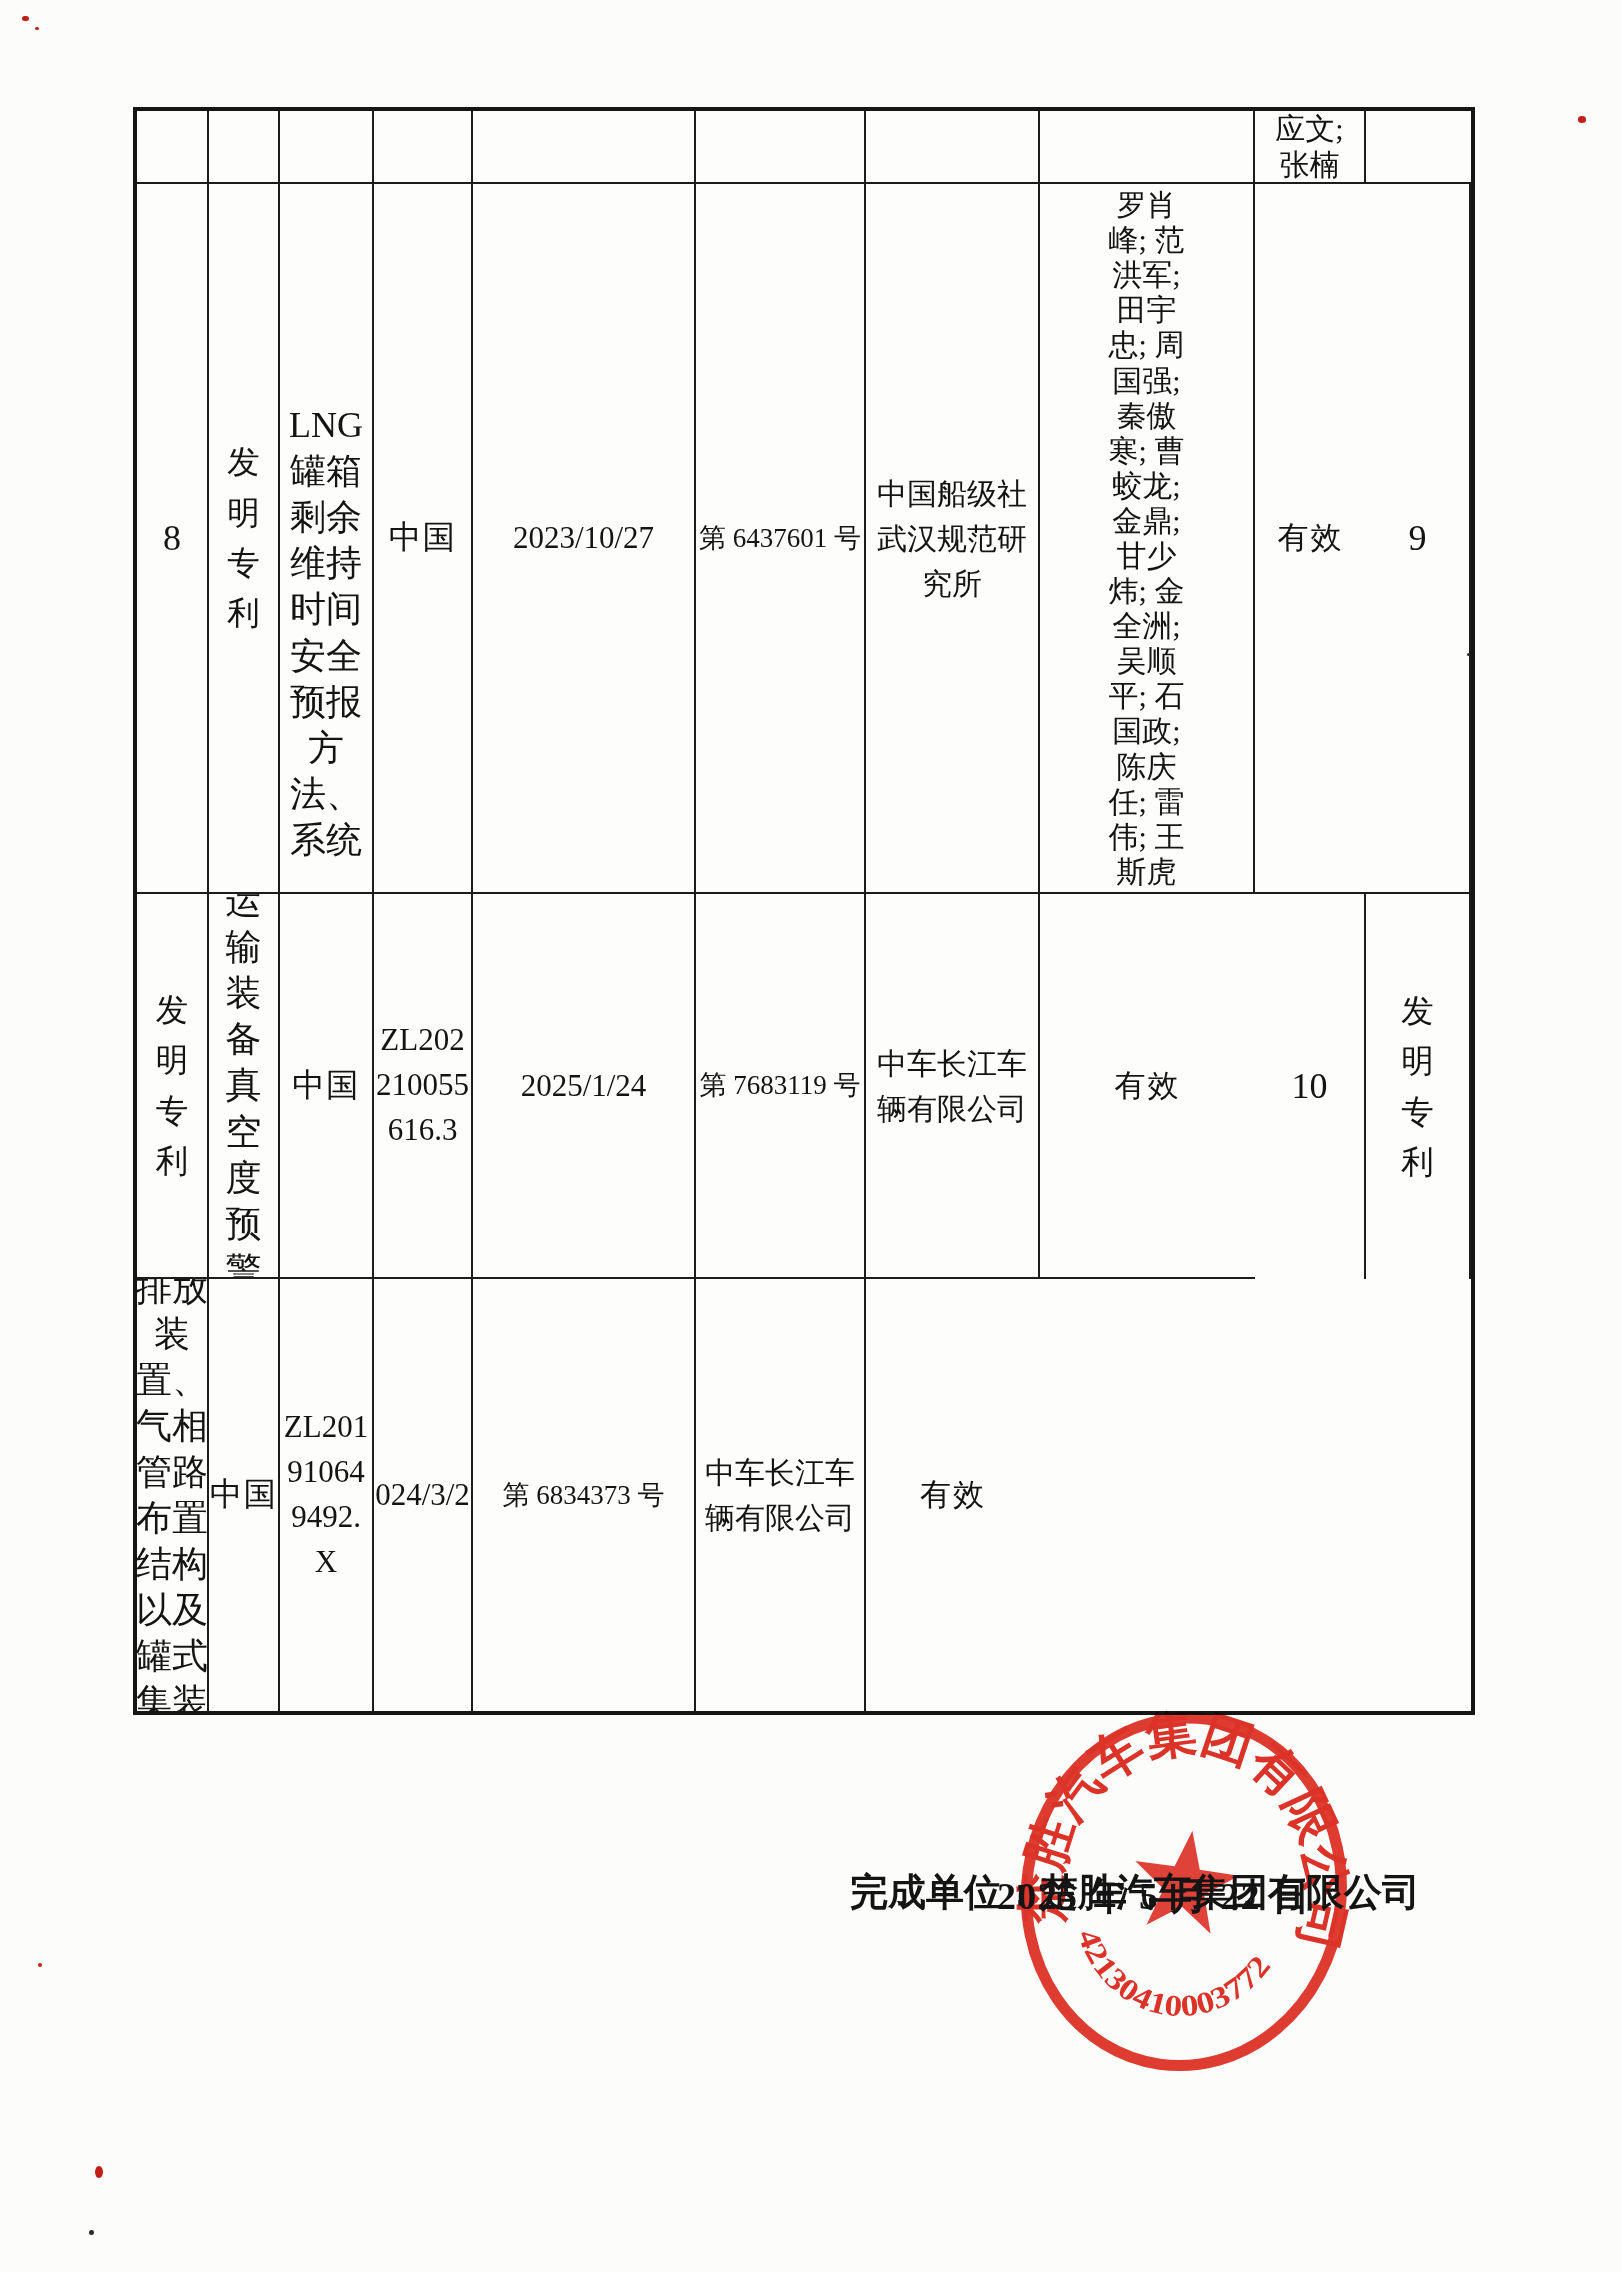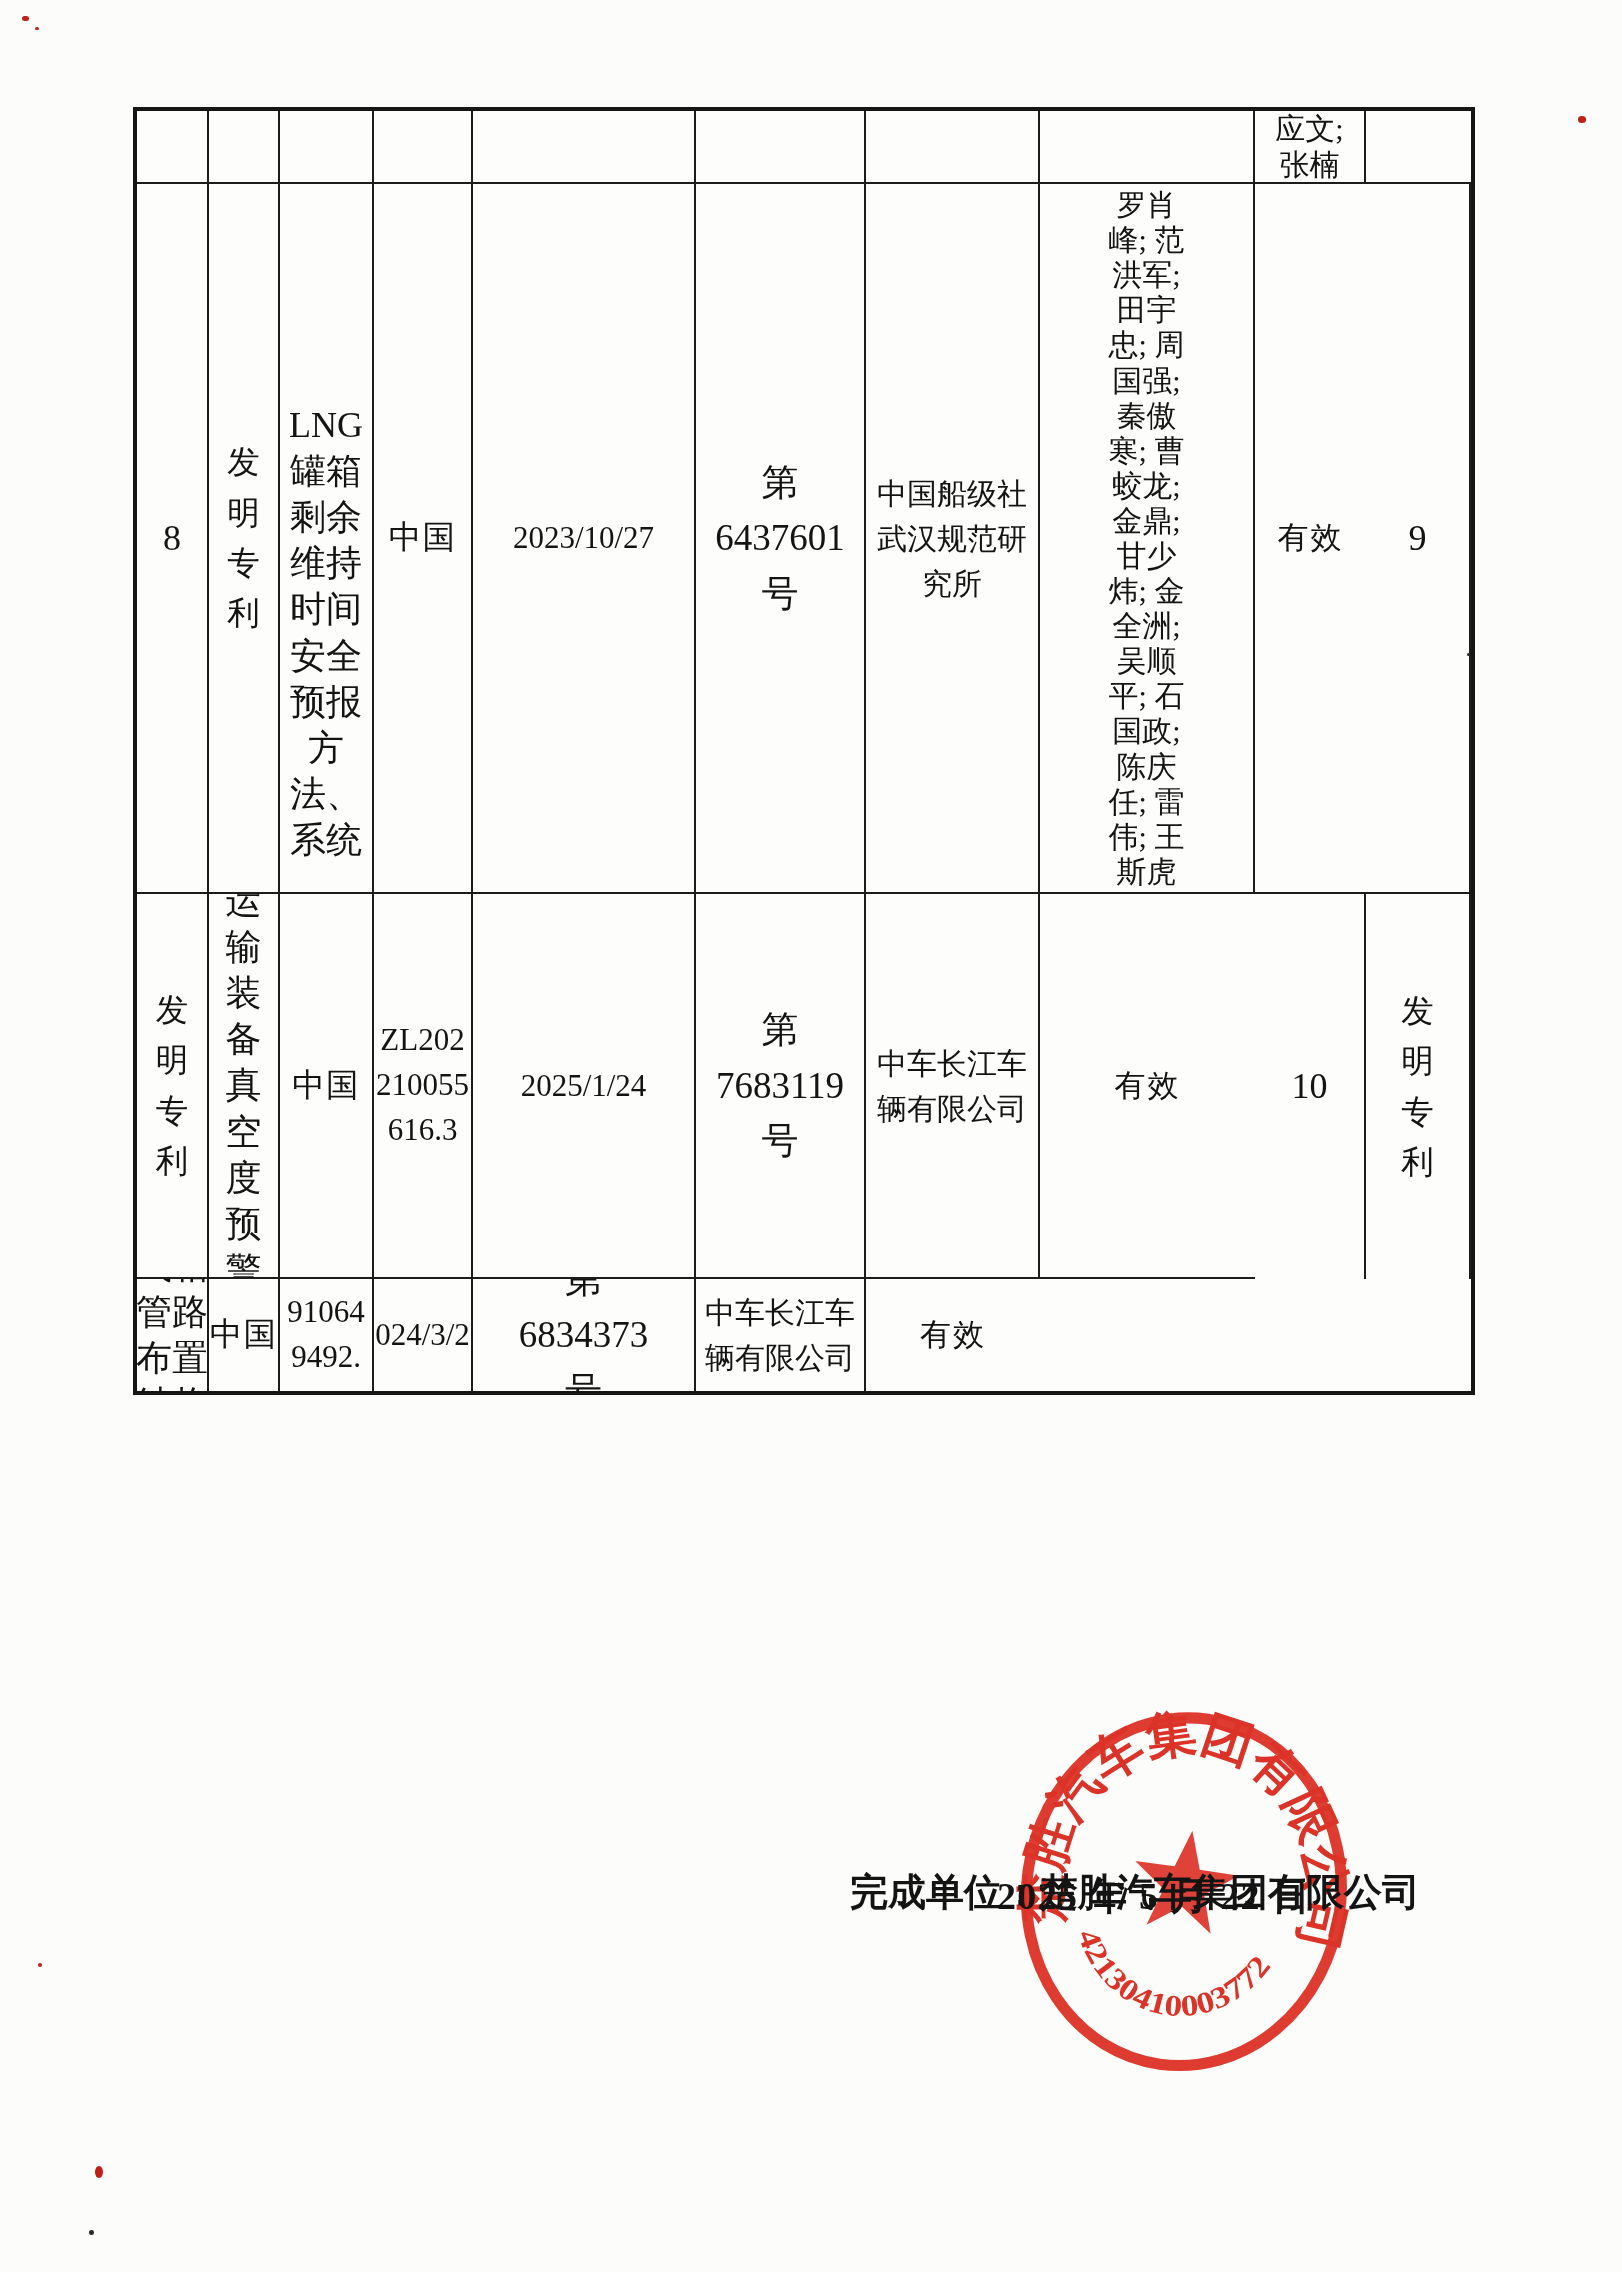--- a/index.html
+++ b/index.html
@@ -4,21 +4,21 @@
 <style>
   html,body{margin:0;padding:0;}
   body{
     width:1623px;height:2273px;position:relative;overflow:hidden;
     background:#fcfcfa;
     font-family:"Liberation Serif","DejaVu Serif",serif;
     color:#141414;
   }
   
   .patent-table{
-    position:absolute;left:133px;top:107px;width:1342px;height:1288px;
+    position:absolute;left:133px;top:107px;width:1342px;height:1608px;
     box-sizing:border-box;border:4.6px solid #161616;
     display:grid;
     grid-template-columns:72px 71px 94px 99px 223px 170px 174px 215px 111px auto;
     grid-template-rows:73px 710px 385px auto;
     background:#fdfdfc;
   }
   .cell{
     border-right:2px solid #1c1c1c;border-bottom:2px solid #1c1c1c;
     display:flex;align-items:center;justify-content:center;
     overflow:hidden;
@@ -26,21 +26,21 @@
   .cell.c9{border-right:none;}
   .cell.r3{border-bottom:none;}
   .inner{display:inline-block;text-align:center;line-height:1.35;}
   .c0 .inner{font-size:36px;}
   .c1 .inner{width:36px;font-size:32.5px;line-height:1.55;}
   .c2 .inner{width:78px;font-size:36px;line-height:1.28;}
   .r1.c2 .inner{margin-top:189px;}
   .c3 .inner{font-size:32.5px;letter-spacing:1.3px;}
   .c4 .inner{width:221px;font-size:31px;line-height:1.45;word-break:break-all;}
   .c5 .inner{font-size:31px;}
-  .c6 .inner{width:164px;font-size:37px;line-height:1.5;}
+  .c6 .inner{width:164px;font-size:27px;line-height:1.5;}
   .c7 .inner{width:213px;font-size:30px;line-height:1.5;}
   .c8 .inner{width:94px;font-size:30px;line-height:1.17;}
   .c9 .inner{font-size:31px;letter-spacing:2px;}
   
   .stamp{
     position:absolute;left:1011px;top:1703px;width:347px;height:380px;
     mix-blend-mode:multiply;opacity:.93;z-index:2;
   }
   .completion-line{
     position:absolute;left:850px;top:1867px;z-index:3;

